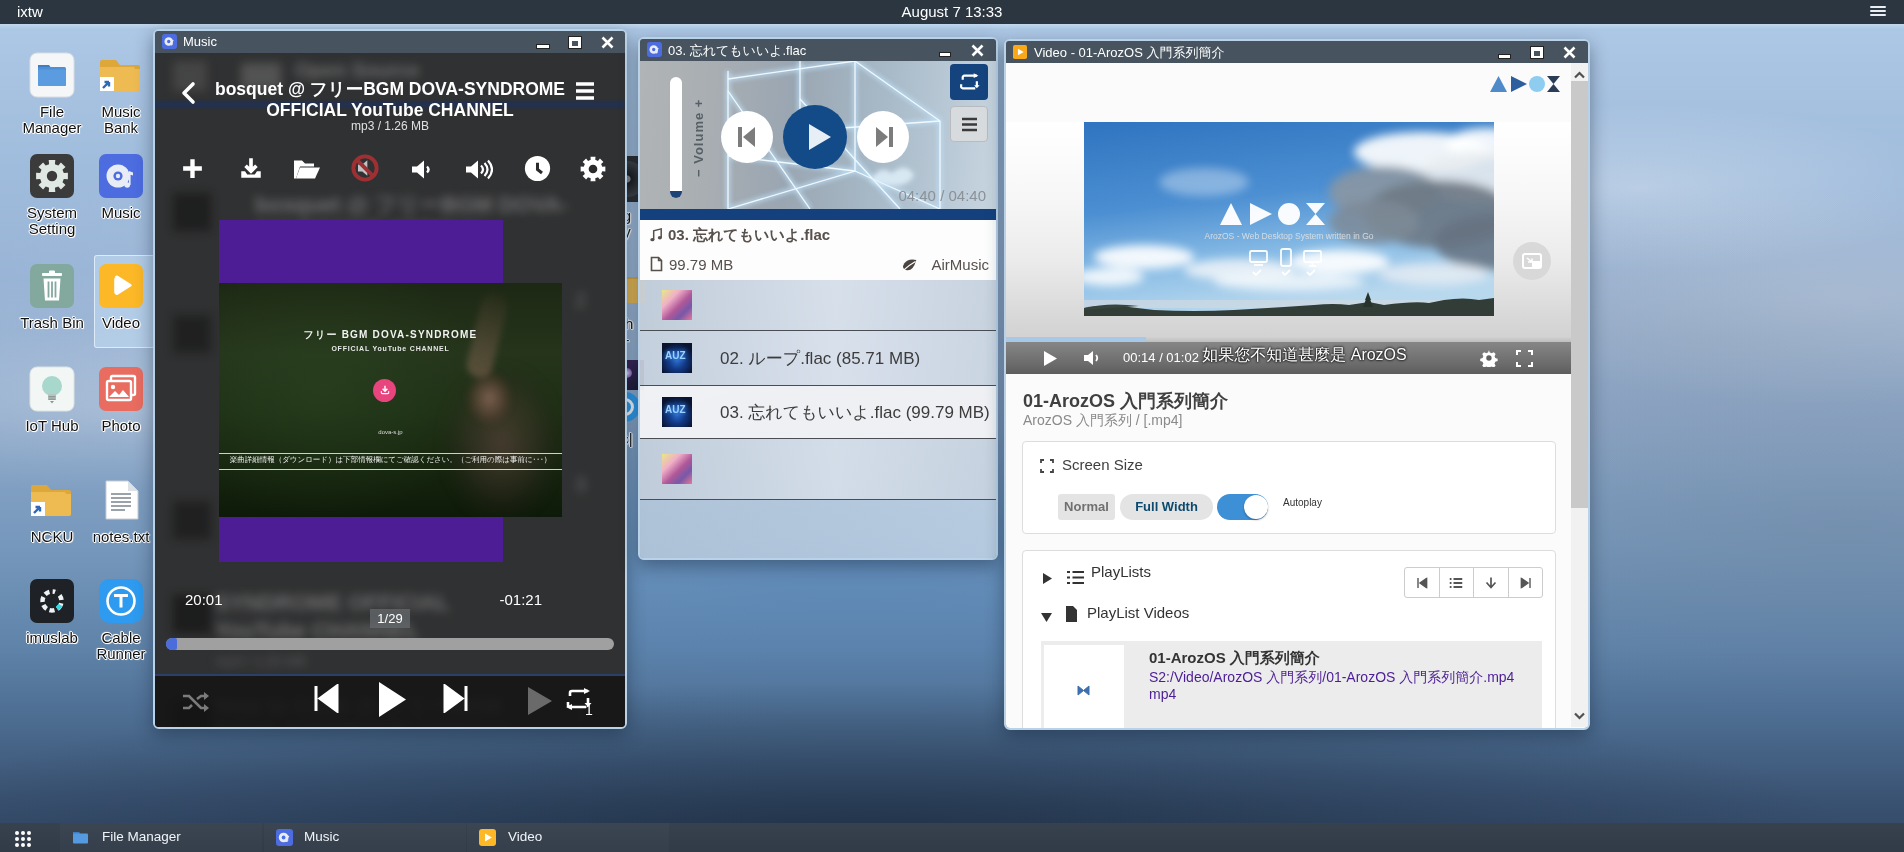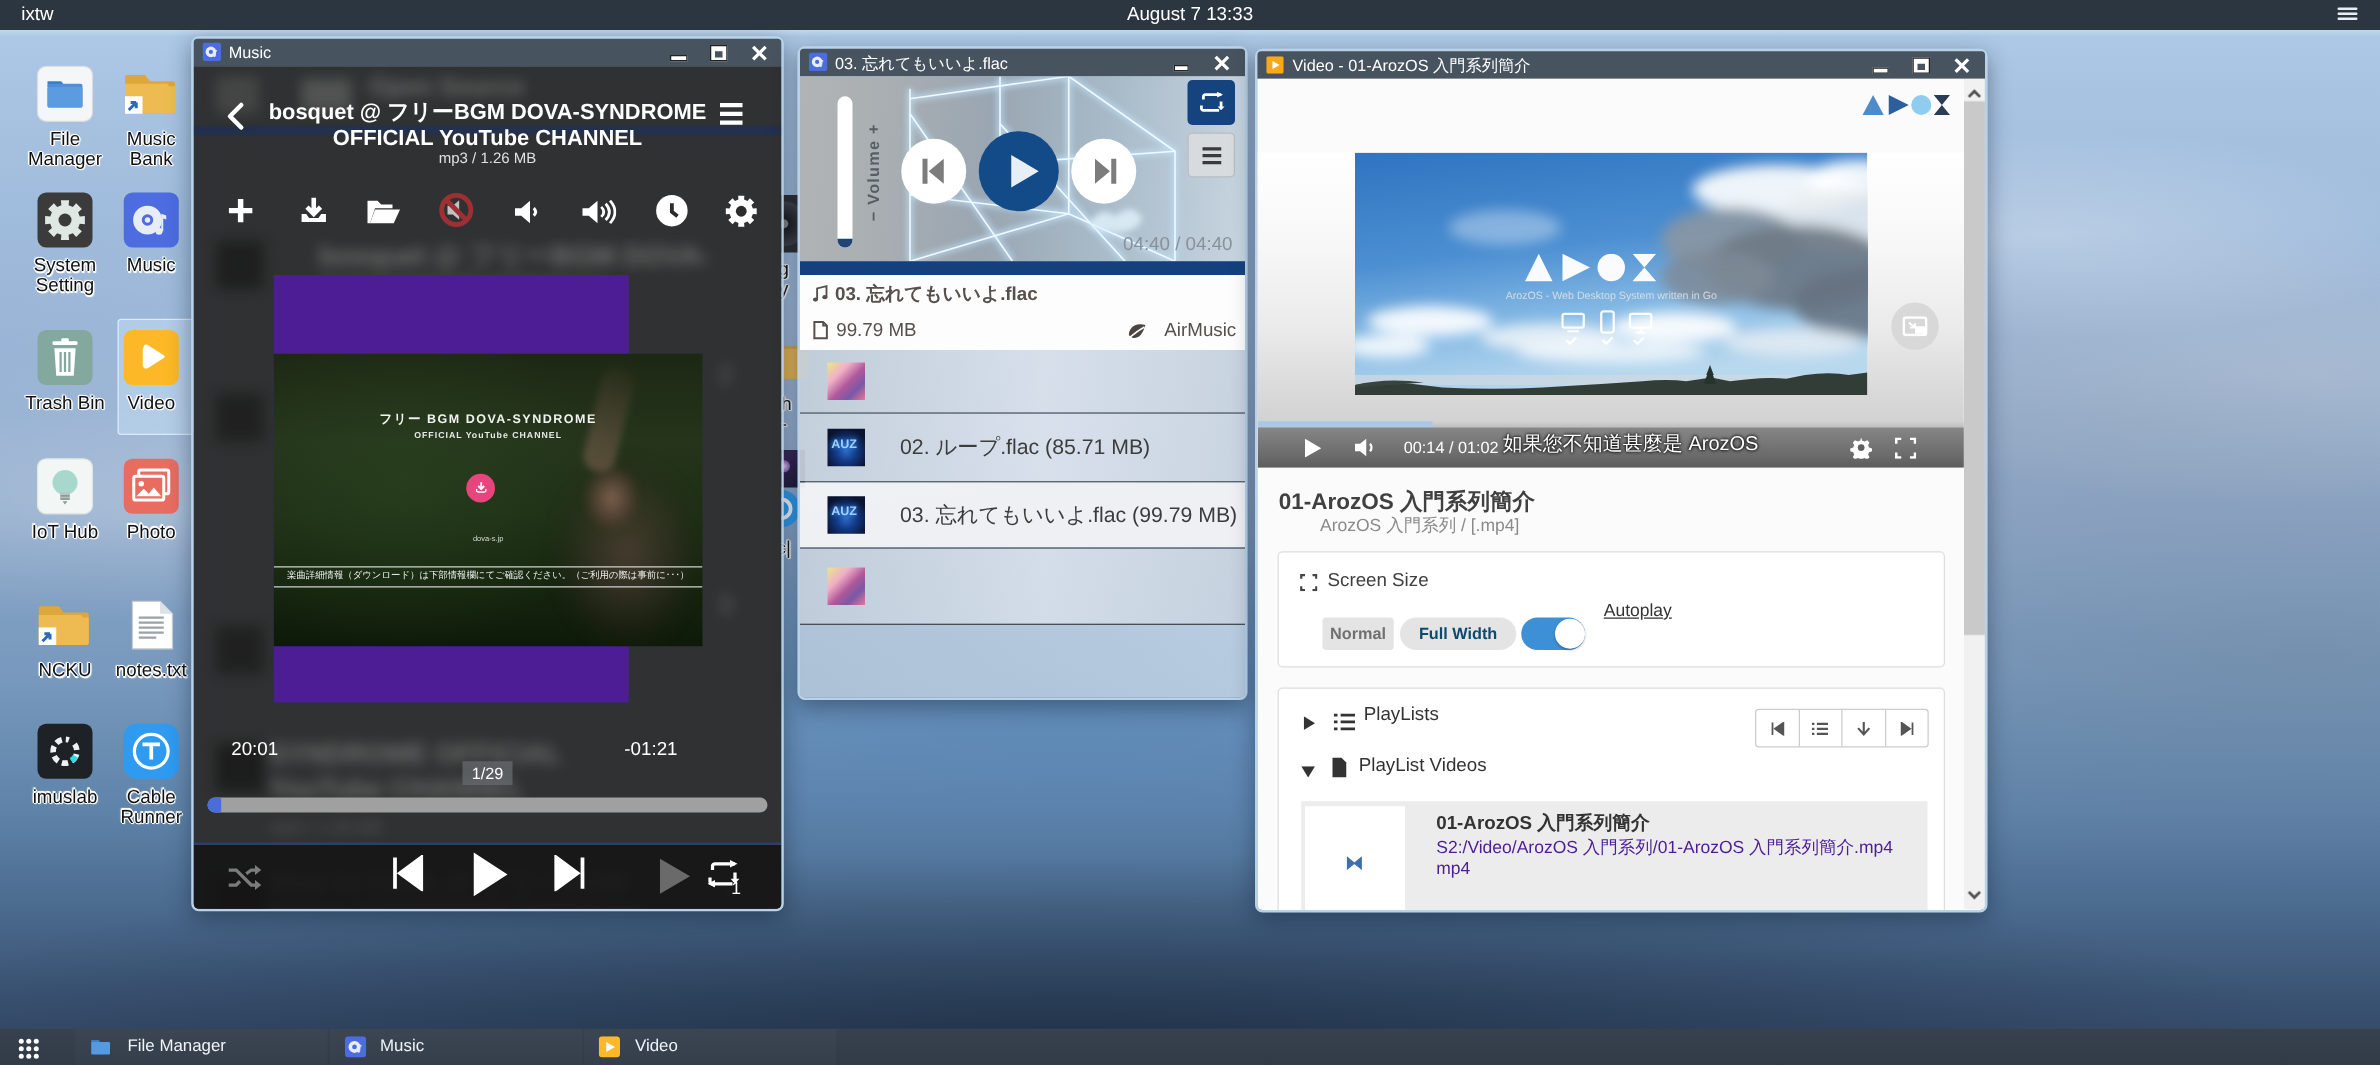--- a/index.html
+++ b/index.html
@@ -657,32 +657,32 @@
             <circle cx="11.9" cy="12" r="3.6" fill="#606060"></circle>
           </svg>
         <svg style="position:absolute;left:510px;top:8px;" width="17" height="17" viewBox="0 0 17 17">
             <path d="M1 5V1h4M12 1h4v4M16 12v4h-4M5 16H1v-4" stroke="#fff" stroke-width="2" fill="none"></path>
           </svg>
       </div>
       <div style="position:absolute;left:16px;top:223px;width:565px;text-align:center;color:#fff;font-size:16px;text-shadow:0 0 3px #000, 0 0 2px #000;">如果您不知道甚麼是 ArozOS</div>
     </div>
 
     <div style="position:absolute;left:17px;top:326px;font-size:18px;font-weight:bold;color:#404040;">01-ArozOS 入門系列簡介</div>
-    <div style="position:absolute;left:17px;top:349px;font-size:14px;color:#8a8a8a;margin-left:33px;">ArozOS 入門系列 / [.mp4]</div>
+    <div style="position:absolute;left:17px;top:349px;font-size:14px;color:#8a8a8a;">ArozOS 入門系列 / [.mp4]</div>
 
     <div style="position:absolute;left:16px;top:378px;width:534px;height:93px;background:#fff;border:1px solid #ddd;border-radius:4px;">
       <svg style="position:absolute;left:17px;top:17px;" width="14" height="14" viewBox="0 0 14 14">
           <path d="M1 4V1h3M10 1h3v3M13 10v3h-3M4 13H1v-3" stroke="#444" stroke-width="1.8" fill="none"></path>
         </svg>
       <span style="position:absolute;left:39px;top:14px;font-size:15px;color:#404040;">Screen Size</span>
       <span style="position:absolute;left:35px;top:52px;width:57px;height:26px;background:#e4e4e4;border-radius:3px;color:#707070;font-size:13px;font-weight:bold;text-align:center;line-height:26px;">Normal</span>
       <span style="position:absolute;left:97px;top:52px;width:93px;height:26px;background:#e4e4e4;border-radius:13px;color:#0c4a6e;font-size:13px;font-weight:bold;text-align:center;line-height:26px;">Full Width</span>
       <span style="position:absolute;left:194px;top:52px;width:51px;height:26px;background:#3d8fd6;border-radius:13px;"></span>
       <span style="position:absolute;left:221px;top:53px;width:24px;height:24px;background:#fff;border-radius:50%;box-shadow:0 1px 2px rgba(0,0,0,0.3);"></span>
-      <span style="position:absolute;left:260px;top:38px;font-size:14px;color:#333;text-decoration:underline;">Autoplay</span>
+      <span style="position:absolute;left:260px;top:55px;font-size:10px;color:#333;">Autoplay</span>
     </div>
 
     <div style="position:absolute;left:16px;top:487px;width:534px;height:190px;background:#fff;border:1px solid #ddd;border-radius:4px;">
       <svg style="position:absolute;left:20px;top:22px;" width="9" height="11" viewBox="0 0 9 11">
           <path d="M0 0l9 5.5L0 11z" fill="#333"></path>
         </svg>
       <svg style="position:absolute;left:44px;top:19px;" width="17" height="15" viewBox="0 0 17 15">
           <g stroke="#333" stroke-width="2.2">
             <path d="M0 2h3M0 7.5h3M0 13h3"></path>
             <path d="M5.5 2H17M5.5 7.5H17M5.5 13H17"></path>

